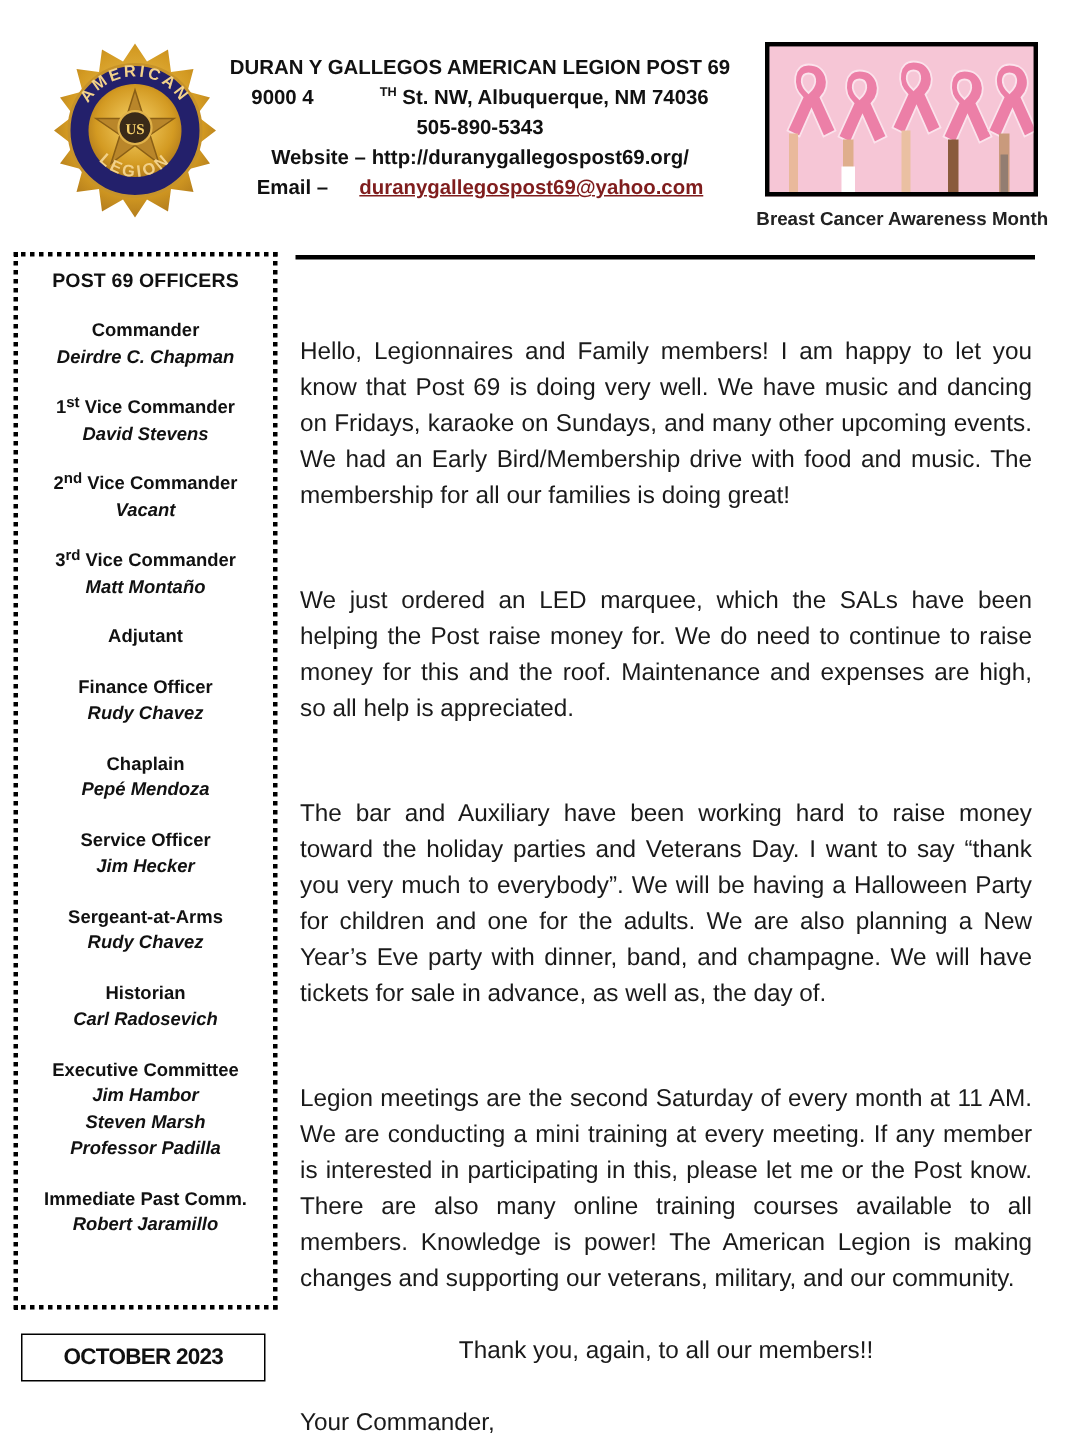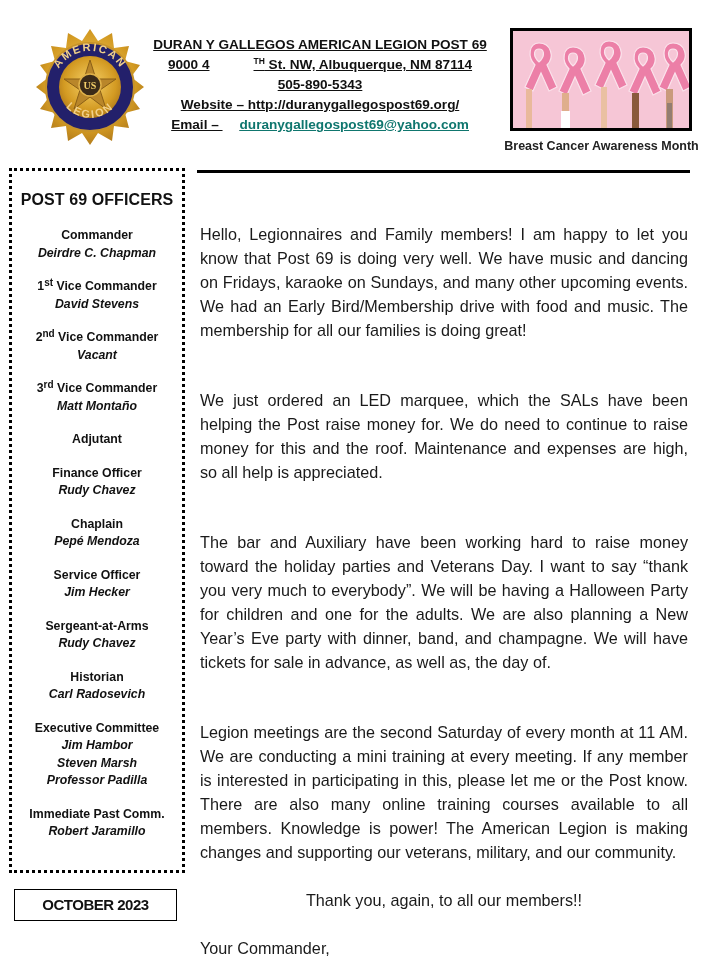--- a/index.html
+++ b/index.html
@@ -1,29 +1,29 @@
 <!DOCTYPE html>
 <html><head>
 <meta charset="utf-8">
 <style>
   * { box-sizing: border-box; margin: 0; padding: 0; }
   html, body { width: 720px; height: 960px; background: #ffffff; overflow: hidden; }
   body { position: relative; font-family: "Liberation Sans", "DejaVu Sans", sans-serif; color: #111; }
 
   
   .logo { position: absolute; left: 30px; top: 27px; width: 120px; height: 120px; }
-  .header-text { position: absolute; left: 140px; top: 35px; width: 360px; text-align: center; font-weight: bold; font-size: 13.6px; line-height: 20px; color: #111; text-decoration: underline; }
+  .header-text { position: absolute; left: 140px; top: 35px; width: 360px; text-align: center; font-weight: bold; font-size: 13.6px; line-height: 20px; color: #111; }
   .header-text sup { font-size: 8.5px; line-height: 0; vertical-align: 5px; padding-left: 44px; }
-  .header-text .email-link { color: #0f766e; text-decoration: underline; margin-left: 17px; }
+  .header-text .email-link { color: #7f1d1d; text-decoration: underline; margin-left: 17px; }
   .photo { position: absolute; left: 510px; top: 28px; width: 182px; height: 103px; border: 3px solid #000; background: #f6c6d6; overflow: hidden; }
   .photo-caption { position: absolute; left: 494px; top: 139px; width: 215px; text-align: center; font-size: 12.5px; color: #222; white-space: nowrap; font-weight: bold; }
 
   
   .officers { position: absolute; left: 9px; top: 168px; width: 176px; height: 705px; border: 3px dotted #000; text-align: center; }
-  .officers-title { margin-top: 20px; font-weight: bold; font-size: 16px; letter-spacing: 0.1px; }
+  .officers-title { margin-top: 8px; font-weight: bold; font-size: 13px; letter-spacing: 0.1px; }
   .officer { margin-top: 16px; font-size: 12.3px; line-height: 17.5px; }
   .officer:first-of-type { margin-top: 18px; }
   .officer .role { font-weight: normal; }
   .officer .role sup { font-size: 10px; vertical-align: 4px; line-height: 0; }
   .officer .name { font-weight: bold; font-style: italic; }
   .officer .role { font-weight: bold; }
 
   .date-box { position: absolute; left: 14px; top: 889px; width: 163px; height: 32px; border: 1.5px solid #000; text-align: center; font-weight: bold; font-size: 15px; line-height: 29px; letter-spacing: -0.5px; }
 
   
@@ -55,21 +55,21 @@
     <text x="60" y="62" text-anchor="middle" font-size="10" font-weight="bold" fill="#f4cf6a" font-family="Liberation Serif, serif">US</text>
     <path id="arcTop" d="M24,60 A36,36 0 0 1 96,60" fill="none"></path>
     <path id="arcBot" d="M30,70 A32,32 0 0 0 90,70" fill="none"></path>
     <text font-size="11" font-weight="bold" fill="#f2d18a" font-family="Liberation Sans, sans-serif" letter-spacing="2"><textPath href="#arcTop" startOffset="50%" text-anchor="middle">AMERICAN</textPath></text>
     <text font-size="11" font-weight="bold" fill="#f2d18a" font-family="Liberation Sans, sans-serif" letter-spacing="2"><textPath href="#arcBot" startOffset="50%" text-anchor="middle">LEGION</textPath></text>
   </svg>
 </div>
 
 <div class="header-text">
   <div>DURAN Y GALLEGOS AMERICAN LEGION POST 69</div>
-  <div><span>9000 4</span><sup>TH</sup><span> St. NW, Albuquerque,  NM  87114</span></div>
+  <div><span>9000 4</span><sup>TH</sup><span> St. NW, Albuquerque,  NM  74036</span></div>
   <div>505-890-5343</div>
   <div>Website – http://duranygallegospost69.org/</div>
   <div><span>Email – </span><a class="email-link">duranygallegospost69@yahoo.com</a></div>
 </div>
 
 <div class="photo">
   <svg viewBox="0 0 176 97" width="176" height="97" preserveAspectRatio="none">
     <rect width="176" height="97" fill="#f6c6d6"></rect>
     <g id="ribbons">
 

